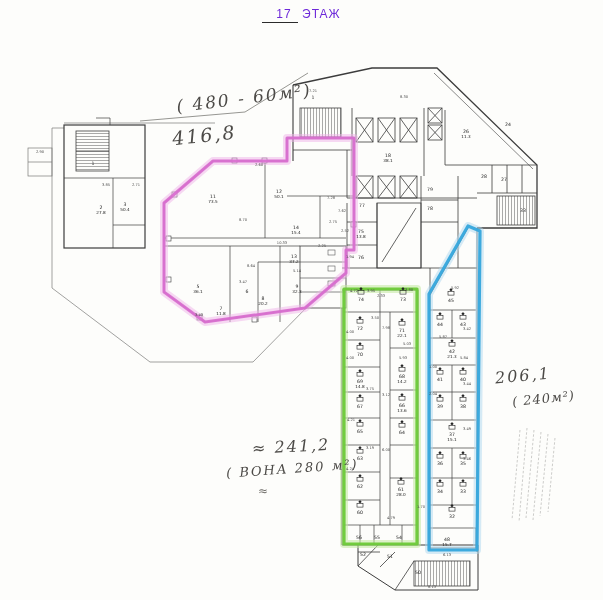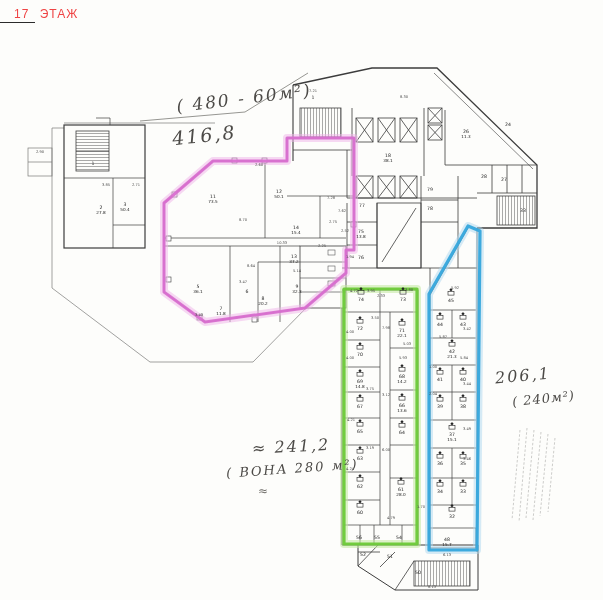--- a/index.html
+++ b/index.html
@@ -1,20 +1,20 @@
 <!DOCTYPE html>
 <html><head>
 <meta charset="utf-8">
 <style>
   html,body{margin:0;padding:0;background:#e8e8e8;}
   .page{position:relative;width:603px;height:600px;background:#fdfdfb;overflow:hidden;
         font-family:"DejaVu Sans",sans-serif;}
   svg{position:absolute;left:0;top:0;}
-  .title{position:absolute;left:0;top:7px;width:100%;
-         font-size:12px;color:#ef4444;letter-spacing:1px;font-family:"Liberation Sans",sans-serif;}
+  .title{position:absolute;left:0;top:7px;width:100%;text-align:center;
+         font-size:12px;color:#6d28d9;letter-spacing:1px;font-family:"Liberation Sans",sans-serif;}
   .title .num{border-bottom:1.2px solid #2b2b2b;padding:0 6px 1px 14px;}
   .hw{position:absolute;font-family:"DejaVu Serif",serif;font-style:italic;
       color:#4c4a47;white-space:nowrap;}
   .hw1{left:176px;top:88px;font-size:17px;transform:rotate(-7deg);letter-spacing:2px;}
   .hw2{left:172px;top:124px;font-size:19px;transform:rotate(-6deg);letter-spacing:2px;}
   .hw3{left:252px;top:437px;font-size:16px;transform:rotate(-3deg);letter-spacing:2px;}
   .hw4{left:226px;top:461px;font-size:13px;transform:rotate(-4deg);letter-spacing:2px;}
   .hw5{left:495px;top:366px;font-size:16px;transform:rotate(-5deg);letter-spacing:2px;}
   .hw6{left:512px;top:391px;font-size:13px;transform:rotate(-6deg);letter-spacing:1px;}
   .hw7{left:258px;top:484px;font-size:12px;color:#6b6965;}

